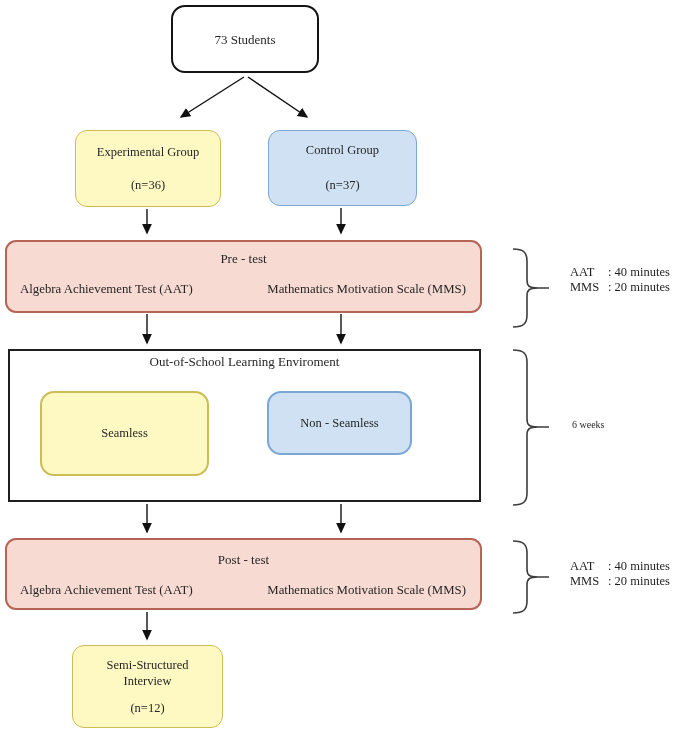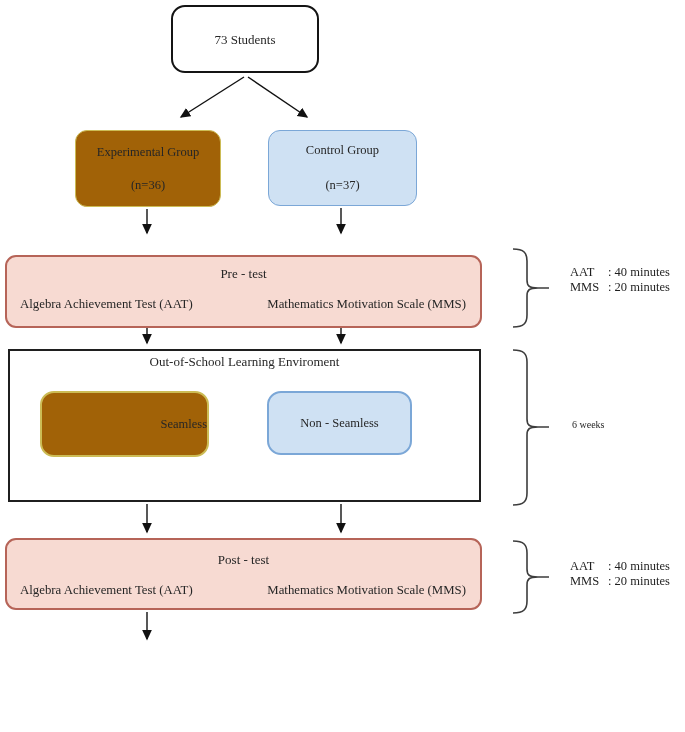--- a/index.html
+++ b/index.html
@@ -8,38 +8,38 @@
     font-family:"Liberation Serif","DejaVu Serif",serif; color:#262626;
     overflow:hidden;
   }
   svg.overlay { position:absolute; left:0; top:0; width:685px; height:732px; z-index:1; }
   .box {
     position:absolute; box-sizing:border-box; z-index:2;
     display:flex; flex-direction:column; align-items:center; justify-content:center;
     text-align:center; font-size:12.5px; line-height:15px;
   }
   .white-round { background:#ffffff; border:2.6px solid #141414; border-radius:14px; }
-  .yellow { background:#a16207; border:1.8px solid #ccbc55; border-radius:12px; }
+  .yellow { background:#fef9c3; border:1.8px solid #ccbc55; border-radius:12px; }
   .blue   { background:#cfe1f3; border:1.8px solid #7ba7d7; border-radius:12px; }
   .pink   { background:#f7dad2; border:2.6px solid #b66458; border-radius:11px;
             justify-content:flex-start; }
   .white-square { background:#ffffff; border:2.6px solid #1f1f1f; border-radius:0;
             justify-content:flex-start; }
   .students-box { left:171px; top:5px;  width:148px; height:68px; font-size:13px; }
   .exp-box  { left:75px;  top:130px; width:146px; height:77px; gap:18px; }
   .ctl-box  { left:268px; top:130px; width:149px; height:76px; gap:20px; }
-  .pretest-box  { left:5px; top:240px; width:477px; height:73px; padding-top:9px;margin-top:15px; }
+  .pretest-box  { left:5px; top:240px; width:477px; height:73px; padding-top:9px; }
   .posttest-box { left:5px; top:538px; width:477px; height:72px; padding-top:12px; }
   .test-row {
     display:flex; justify-content:space-between; width:100%;
     box-sizing:border-box; padding:0 14px 0 13px; margin-top:16px; font-size:12.8px;
   }
   .box-title { font-size:13px; }
   .oos-box { left:8px; top:349px; width:473px; height:153px; padding-top:3px; }
-  .seamless-box    { left:30px;  top:40px; width:169px; height:66px; border-radius:14px; border-width:2px;align-items:flex-end; }
+  .seamless-box    { left:30px;  top:40px; width:169px; height:85px; border-radius:14px; border-width:2px; }
   .nonseamless-box { left:257px; top:40px; width:145px; height:64px; border-radius:14px; border-width:2px; }
   .oos-box .box { position:absolute; }
   .interview-box { left:72px; top:645px; width:151px; height:83px; line-height:16px; }
   .interview-count { margin-top:11px; }
   .ann {
     position:absolute; z-index:2; font-size:12.5px; line-height:14.5px; color:#1e1e1e;
     display:grid; grid-template-columns:36px auto; column-gap:2px; white-space:nowrap;
   }
   .ann-pre  { left:570px; top:265px; }
   .ann-post { left:570px; top:559px; }
@@ -149,14 +149,19 @@
     </div>
   </div>
 
   <div class="ann ann-post">
     <span>AAT</span>
     <span>: 40 minutes</span>
     <span>MMS</span>
     <span>: 20 minutes</span>
   </div>
 
+  <div class="box yellow interview-box">
+    <span>Semi-Structured</span>
+    <span>Interview</span>
+    <span class="interview-count">(n=12)</span>
+  </div>
 
 </div>
 
 </body></html>

